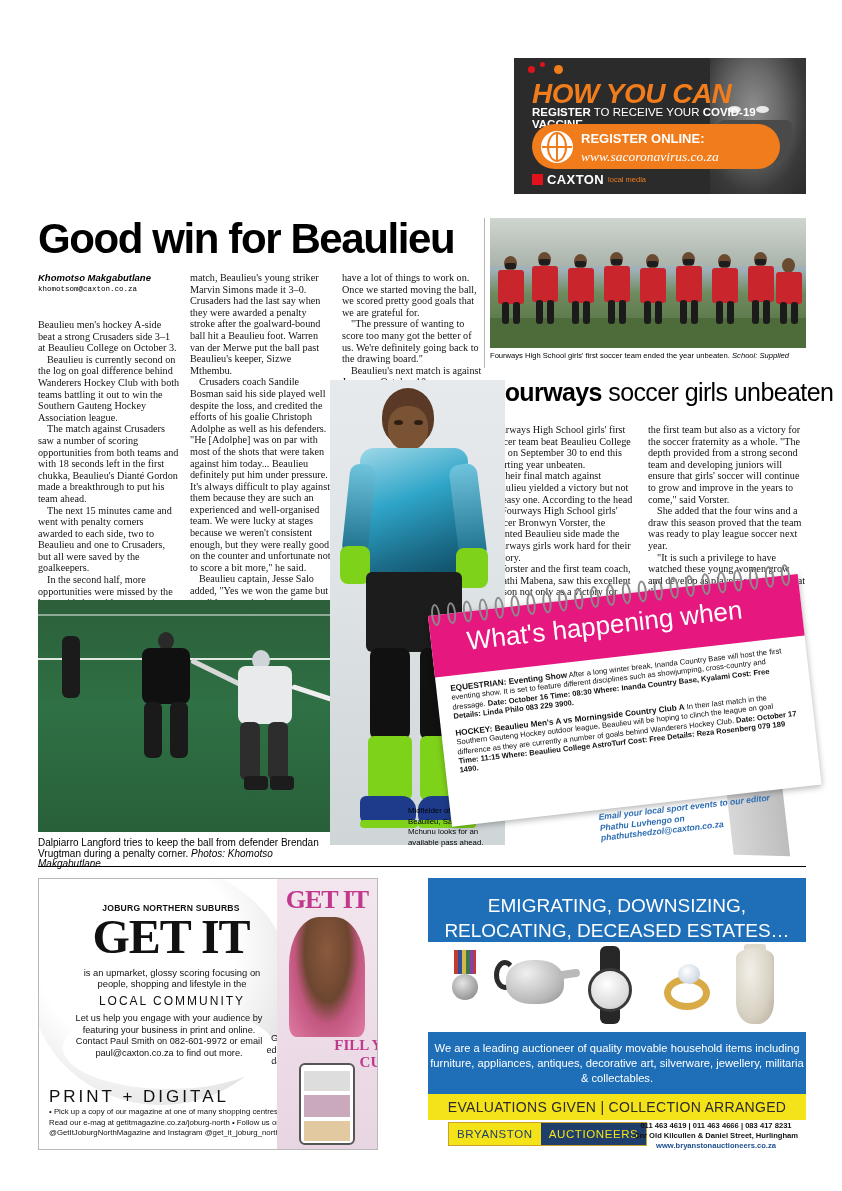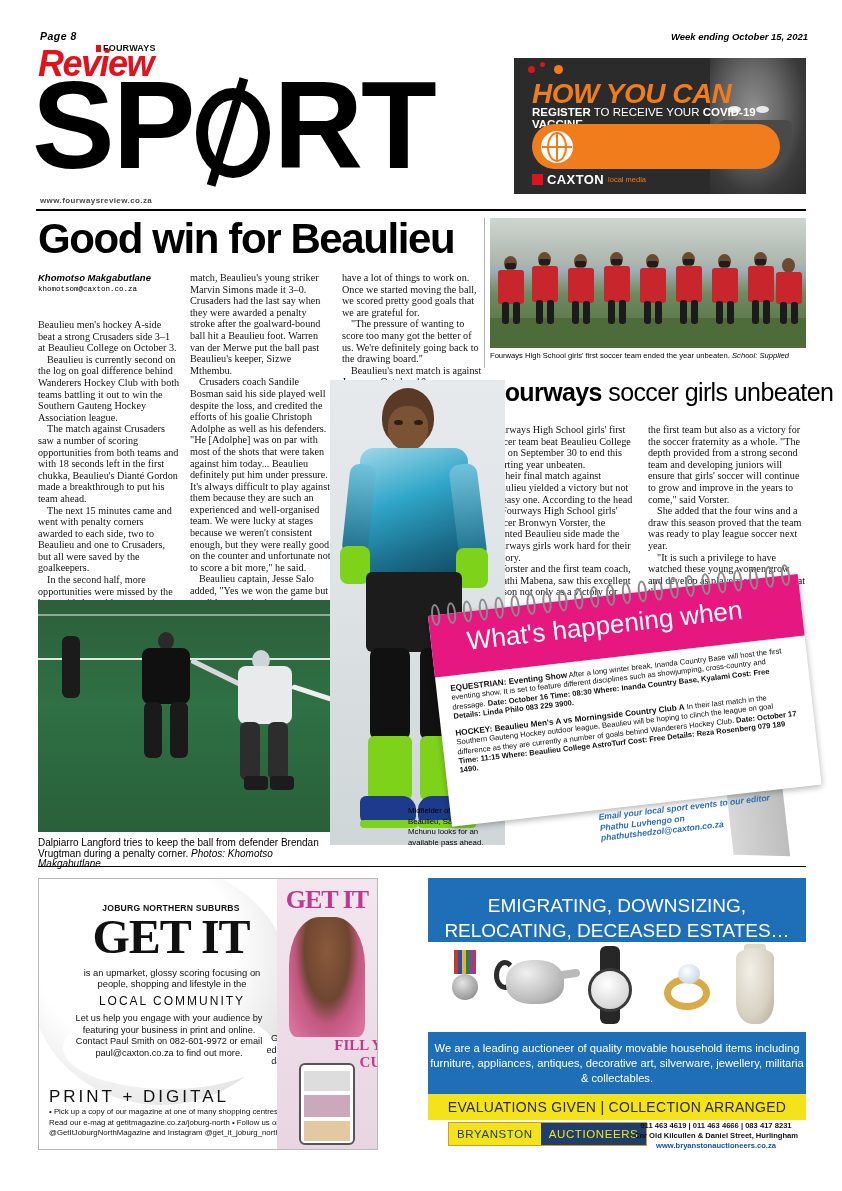--- a/index.html
+++ b/index.html
@@ -344,54 +344,44 @@
     font-family:"Liberation Sans",sans-serif; font-weight:bold; font-size:7.6px; line-height:9.8px; color:#111;
   }
   .bry-contact .web { color:#1e4f8f; }
   .ad-divider { position:absolute; left:38px; top:866px; width:768px; height:1px; background:#000; }
 </style>
 </head>
 <body>
 
 <div class="page">
 
-  <div class="masthead">
-    <div class="page-num">Page 8</div>
-    <div class="review-word">Review</div>
-    <div class="fourways-tag">
-      <span class="sq"></span>
-      <span>FOURWAYS</span>
-    </div>
-    <div class="sport-word">
-      <span>SP</span><span class="o-ring"><i></i><b></b></span><span>RT</span>
-    </div>
-    <div class="week-ending">Week ending October 15, 2021</div>
-    <div class="website-url">www.fourwaysreview.co.za</div>
-    <div class="rule-top"></div>
-  </div>
 
   <div class="covid-ad">
     <div class="covid-face">
       <div class="eye l"></div>
         <div class="eye r"></div>
       <div class="mask"></div>
     </div>
     <div class="dots">
       <span class="d1"></span>
         <span class="d2"></span>
         <span class="d3"></span>
     </div>
     <div class="covid-h1">HOW YOU CAN</div>
     <div class="covid-h2">
       <b>REGISTER</b><span> TO RECEIVE YOUR </span><b>COVID-19 VACCINE</b>
     </div>
     <div class="covid-btn">
       <span class="globe">
           <i></i>
         </span>
+      <span>
+        <span class="t1">REGISTER ONLINE:</span><br>
+        <span class="t2">www.sacoronavirus.co.za</span>
+      </span>
     </div>
     <div class="caxton">
       <span class="cbox"></span>
       <span class="cname">CAXTON</span>
       <span class="csub">local media</span>
     </div>
   </div>
 
   <div class="headline-main">Good win for Beaulieu</div>
 

